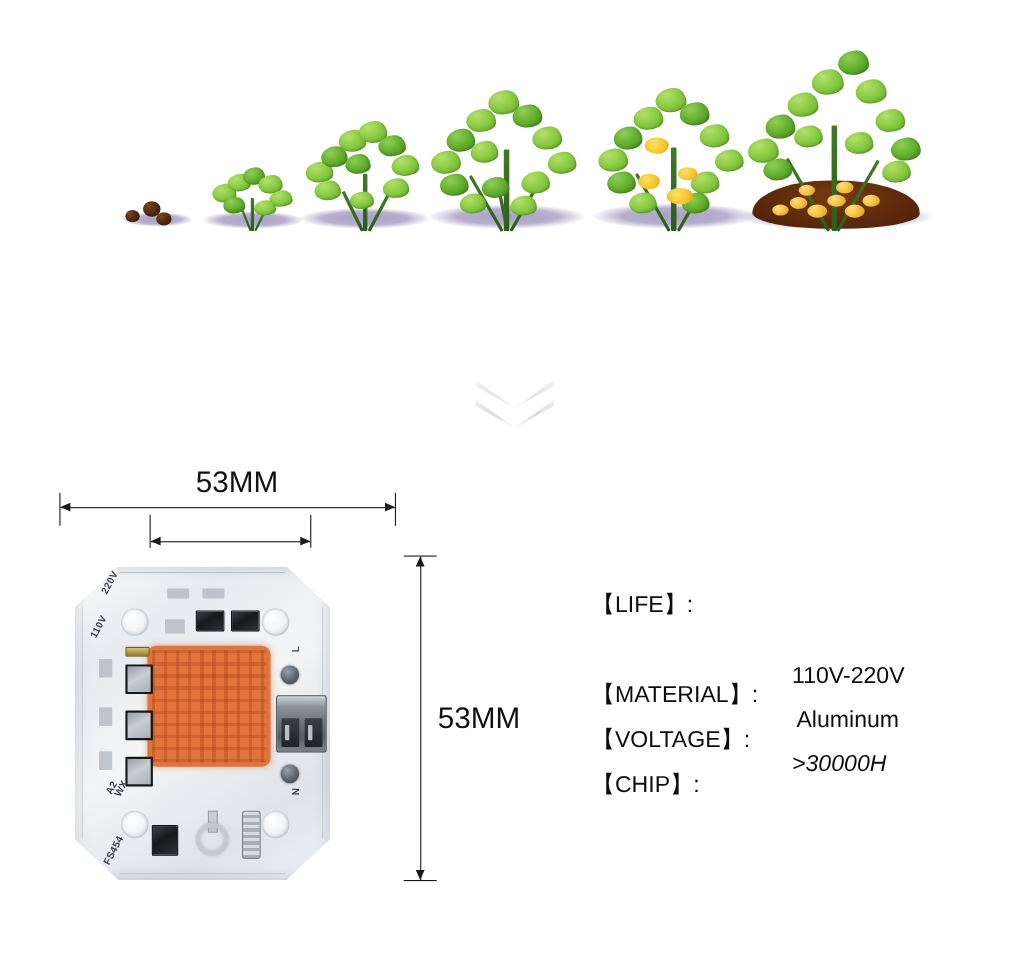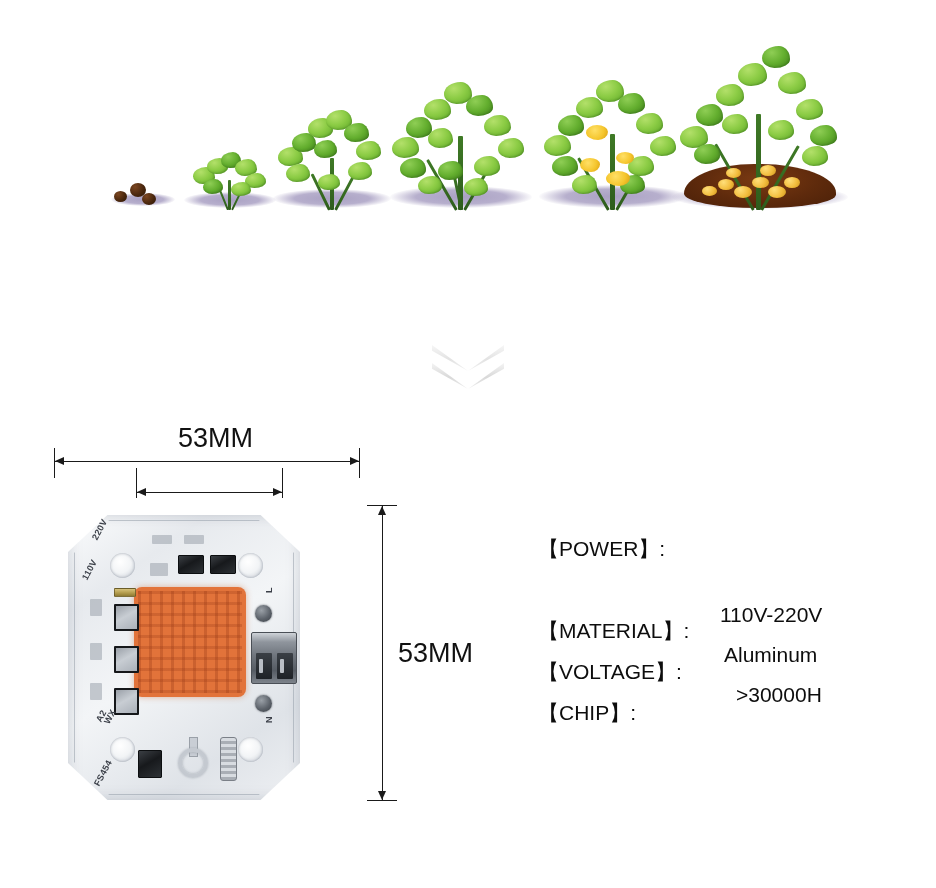--- a/index.html
+++ b/index.html
@@ -486,35 +486,35 @@
     <div class="silk silk-dark" style="left:196px; top:208px; transform:rotate(-90deg); transform-origin:left top;">N</div>
     <div class="silk silk-dark" style="left:34px; top:206px; transform:rotate(-62deg); transform-origin:left top;">WX</div>
     <div class="silk silk-dark" style="left:26px; top:204px; transform:rotate(-62deg); transform-origin:left top;">A2</div>
     <div class="silk silk-dark" style="left:24px; top:268px; transform:rotate(-62deg); transform-origin:left top;">FS454</div>
   </div>
 
 
   <div class="spec-list">
 
     <div class="spec-row">
-      <span class="spec-key">【POWER】:</span>
+      <span class="spec-key">【LIFE】:</span>
     </div>
 
     <div class="spec-row">
     </div>
 
     <div class="spec-row">
       <span class="spec-key">【MATERIAL】:</span>
       <span class="spec-val" style="left:182px; top:-7px;">110V-220V</span>
     </div>
 
     <div class="spec-row">
       <span class="spec-key">【VOLTAGE】:</span>
       <span class="spec-val" style="left:186px; top:-8px;">Aluminum</span>
     </div>
 
     <div class="spec-row">
       <span class="spec-key">【CHIP】:</span>
-      <span class="spec-val" style="left:198px; top:-9px;">&gt;30000H</span>
+      <span class="spec-val" style="left:182px; top:-9px;font-style:italic;">&gt;30000H</span>
     </div>
   </div>
 
 </div>
 
 </body></html>

